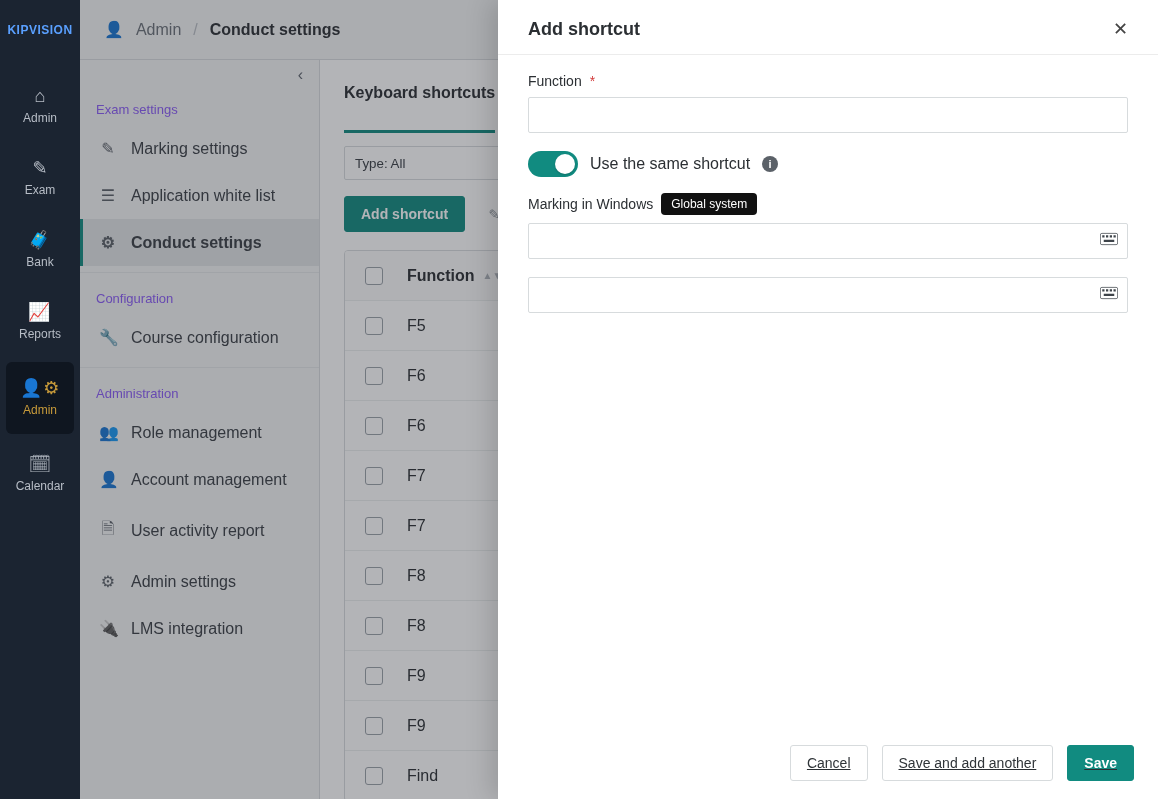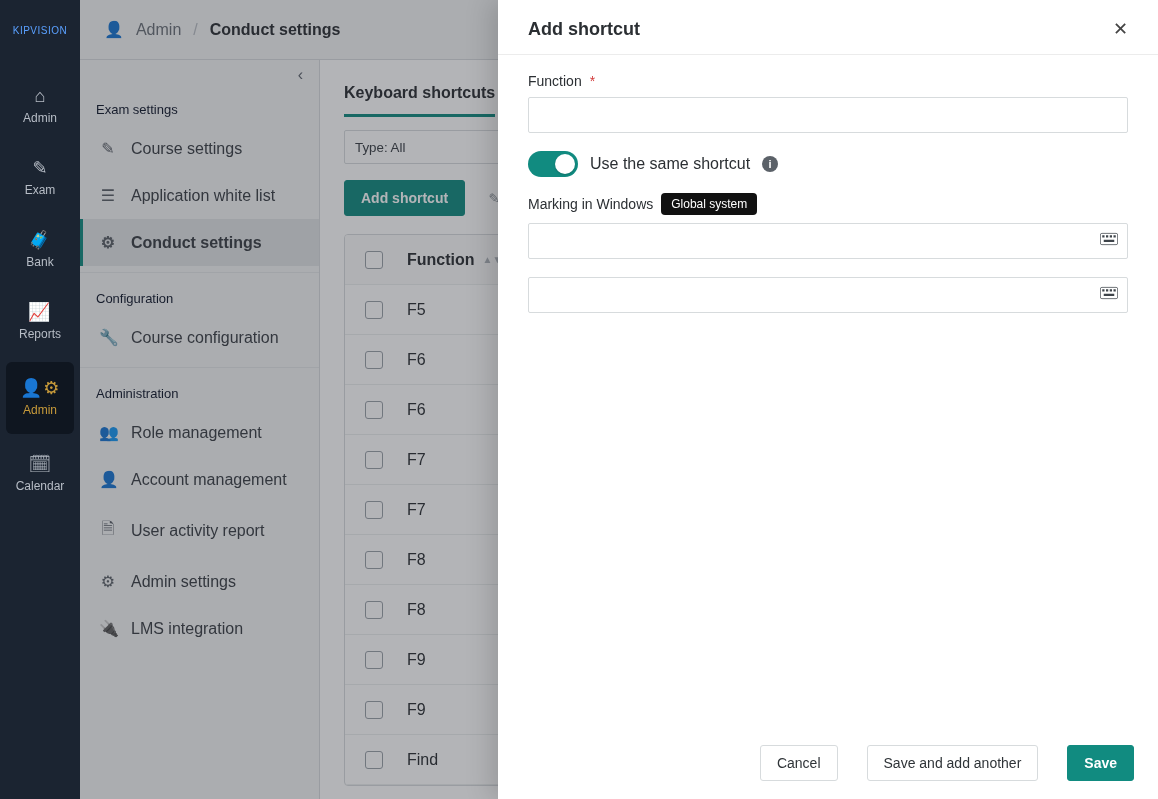--- a/index.html
+++ b/index.html
@@ -13,49 +13,49 @@
     --panel:#f3f4f5;
     --panel-2:#e9ebec;
     --amber:#c79a3a;
   }
   *{box-sizing:border-box;}
   html,body{margin:0;padding:0;font-family:"Segoe UI",Arial,sans-serif;color:var(--text);}
   body{width:1158px;height:799px;overflow:hidden;background:#fff;}
 
   
   .rail{position:absolute;left:0;top:0;width:80px;height:799px;background:var(--dark);color:#c9ced6;display:flex;flex-direction:column;align-items:center;}
-  .rail .logo{height:60px;width:100%;display:flex;align-items:center;justify-content:center;color:#5aa0ff;font-weight:400;font-size:10px;letter-spacing:.5px;}
+  .rail .logo{height:60px;width:100%;display:flex;align-items:center;justify-content:center;color:#5aa0ff;font-weight:700;font-size:12px;letter-spacing:.5px;}
   .rail .nav{display:flex;flex-direction:column;width:100%;margin-top:10px;}
   .rail .nav-item{height:72px;display:flex;flex-direction:column;align-items:center;justify-content:center;gap:6px;font-size:12px;color:#b7bdc6;cursor:pointer;}
   .rail .nav-item.active{background:#0f1620;color:var(--amber);border-radius:6px;margin:4px 6px;}
   .rail .nav-item .ico{font-size:18px;line-height:1;}
 
   
   .main{position:absolute;left:80px;top:0;right:0;bottom:0;background:#fff;}
   .header{height:60px;border-bottom:1px solid var(--border);display:flex;align-items:center;padding:0 24px;gap:10px;background:var(--panel);} 
   .header .crumbs{display:flex;align-items:center;gap:12px;color:var(--muted);}
   .header .crumbs .ico{color:#6b7178;}
   .header .crumbs .sep{color:#b9bec3;}
   .header .crumbs .current{font-weight:700;color:#2b2f33;}
 
   .content{position:absolute;left:0;right:0;top:60px;bottom:0;display:flex;}
 
   
   .side{width:240px;background:var(--panel);border-right:1px solid var(--border);display:flex;flex-direction:column;}
   .side .collapse{height:30px;display:flex;align-items:center;justify-content:flex-end;padding-right:16px;color:#5f666e;}
-  .side .group-title{padding:12px 16px 8px;color:#0f172a;font-size:13px;}
+  .side .group-title{padding:12px 16px 8px;color:#8b5cf6;font-size:13px;}
   .side .item{display:flex;align-items:center;gap:14px;padding:14px 16px;color:#3b4046;cursor:pointer;border-left:3px solid transparent;}
   .side .item .ico{width:18px;text-align:center;color:#5b6168;}
   .side .item.active{background:#e0e3e5;border-left-color:var(--teal);font-weight:700;}
   .side .divider{height:1px;background:#e3e6e8;margin:6px 0;}
 
   
   .page{flex:1;padding:18px 24px;overflow:hidden;background:#fff;}
   .tabs{display:flex;gap:24px;border-bottom:1px solid transparent;}
-  .tab{padding:6px 0 12px;color:#5d646b;font-weight:600;border-bottom:3px solid transparent;cursor:pointer;}
+  .tab{padding:6px 0 28px;color:#5d646b;font-weight:600;border-bottom:3px solid transparent;cursor:pointer;}
   .tab.active{color:#2b2f33;border-bottom-color:var(--teal);}
   .filter{margin-top:12px;}
   .filter input{width:100%;height:34px;border:1px solid var(--border);padding:0 10px;background:#fff;color:#3b4046;}
   .toolbar{margin-top:16px;display:flex;align-items:center;gap:12px;}
   .btn{height:36px;padding:0 16px;border-radius:3px;border:1px solid var(--border);background:#fff;color:#2f3438;cursor:pointer;display:inline-flex;align-items:center;justify-content:center;font-size:14px;}
   .btn.primary{background:var(--teal);border-color:var(--teal);color:#fff;font-weight:600;}
   .icon-btn{width:34px;height:34px;border:none;background:transparent;color:#8c939a;cursor:pointer;display:inline-flex;align-items:center;justify-content:center;}
 
   .table{margin-top:18px;border:1px solid var(--border);border-radius:4px;overflow:hidden;}
   .thead,.trow{display:flex;align-items:center;height:50px;border-bottom:1px solid #eceeef;}
@@ -77,21 +77,21 @@
   .req{color:#d23b3b;}
   .input{width:100%;height:36px;border:1px solid var(--border);border-radius:2px;padding:0 10px;background:#fff;}
   .input.has-right-ico{padding-right:40px;}
   .input-wrap{position:relative;}
   .r-ico{position:absolute;right:10px;top:50%;transform:translateY(-50%);color:#3e444a;}
   .switch{display:flex;align-items:center;gap:12px;margin:2px 0 16px;}
   .toggle{position:relative;width:50px;height:26px;border-radius:26px;background:var(--teal);cursor:pointer;}
   .toggle .knob{position:absolute;right:3px;top:3px;width:20px;height:20px;border-radius:50%;background:#fff;box-shadow:0 1px 2px rgba(0,0,0,.2);}  
   .badge{display:inline-flex;align-items:center;height:22px;padding:0 10px;border-radius:4px;background:#111;color:#fff;font-size:12px;}
   .ico-info{display:inline-flex;width:16px;height:16px;border-radius:50%;background:#5b6168;color:#fff;align-items:center;justify-content:center;font-size:11px;font-weight:700;}
-  .dfoot{display:flex;justify-content:flex-end;gap:29px;padding:14px 24px 18px;}
+  .dfoot{display:flex;justify-content:flex-end;gap:14px;padding:14px 24px 18px;text-decoration:underline;}
 
   
   .kbd{width:18px;height:14px;display:inline-block;}
 </style>
 </head>
 <body>
 
 <div class="rail">
   <div class="logo">KIPVISION</div>
   <div class="nav">
@@ -134,21 +134,21 @@
 
   <div class="content">
 
     <aside class="side">
       <div class="collapse">
           <span>‹</span>
         </div>
       <div class="group-title">Exam settings</div>
       <div class="item">
           <span class="ico">✎</span>
-          <span>Course settings</span>
+          <span>Marking settings</span>
         </div>
       <div class="item">
           <span class="ico">☰</span>
           <span>Application white list</span>
         </div>
       <div class="item active">
           <span class="ico">⚙</span>
           <span>Conduct settings</span>
         </div>
       <div class="divider"></div>

